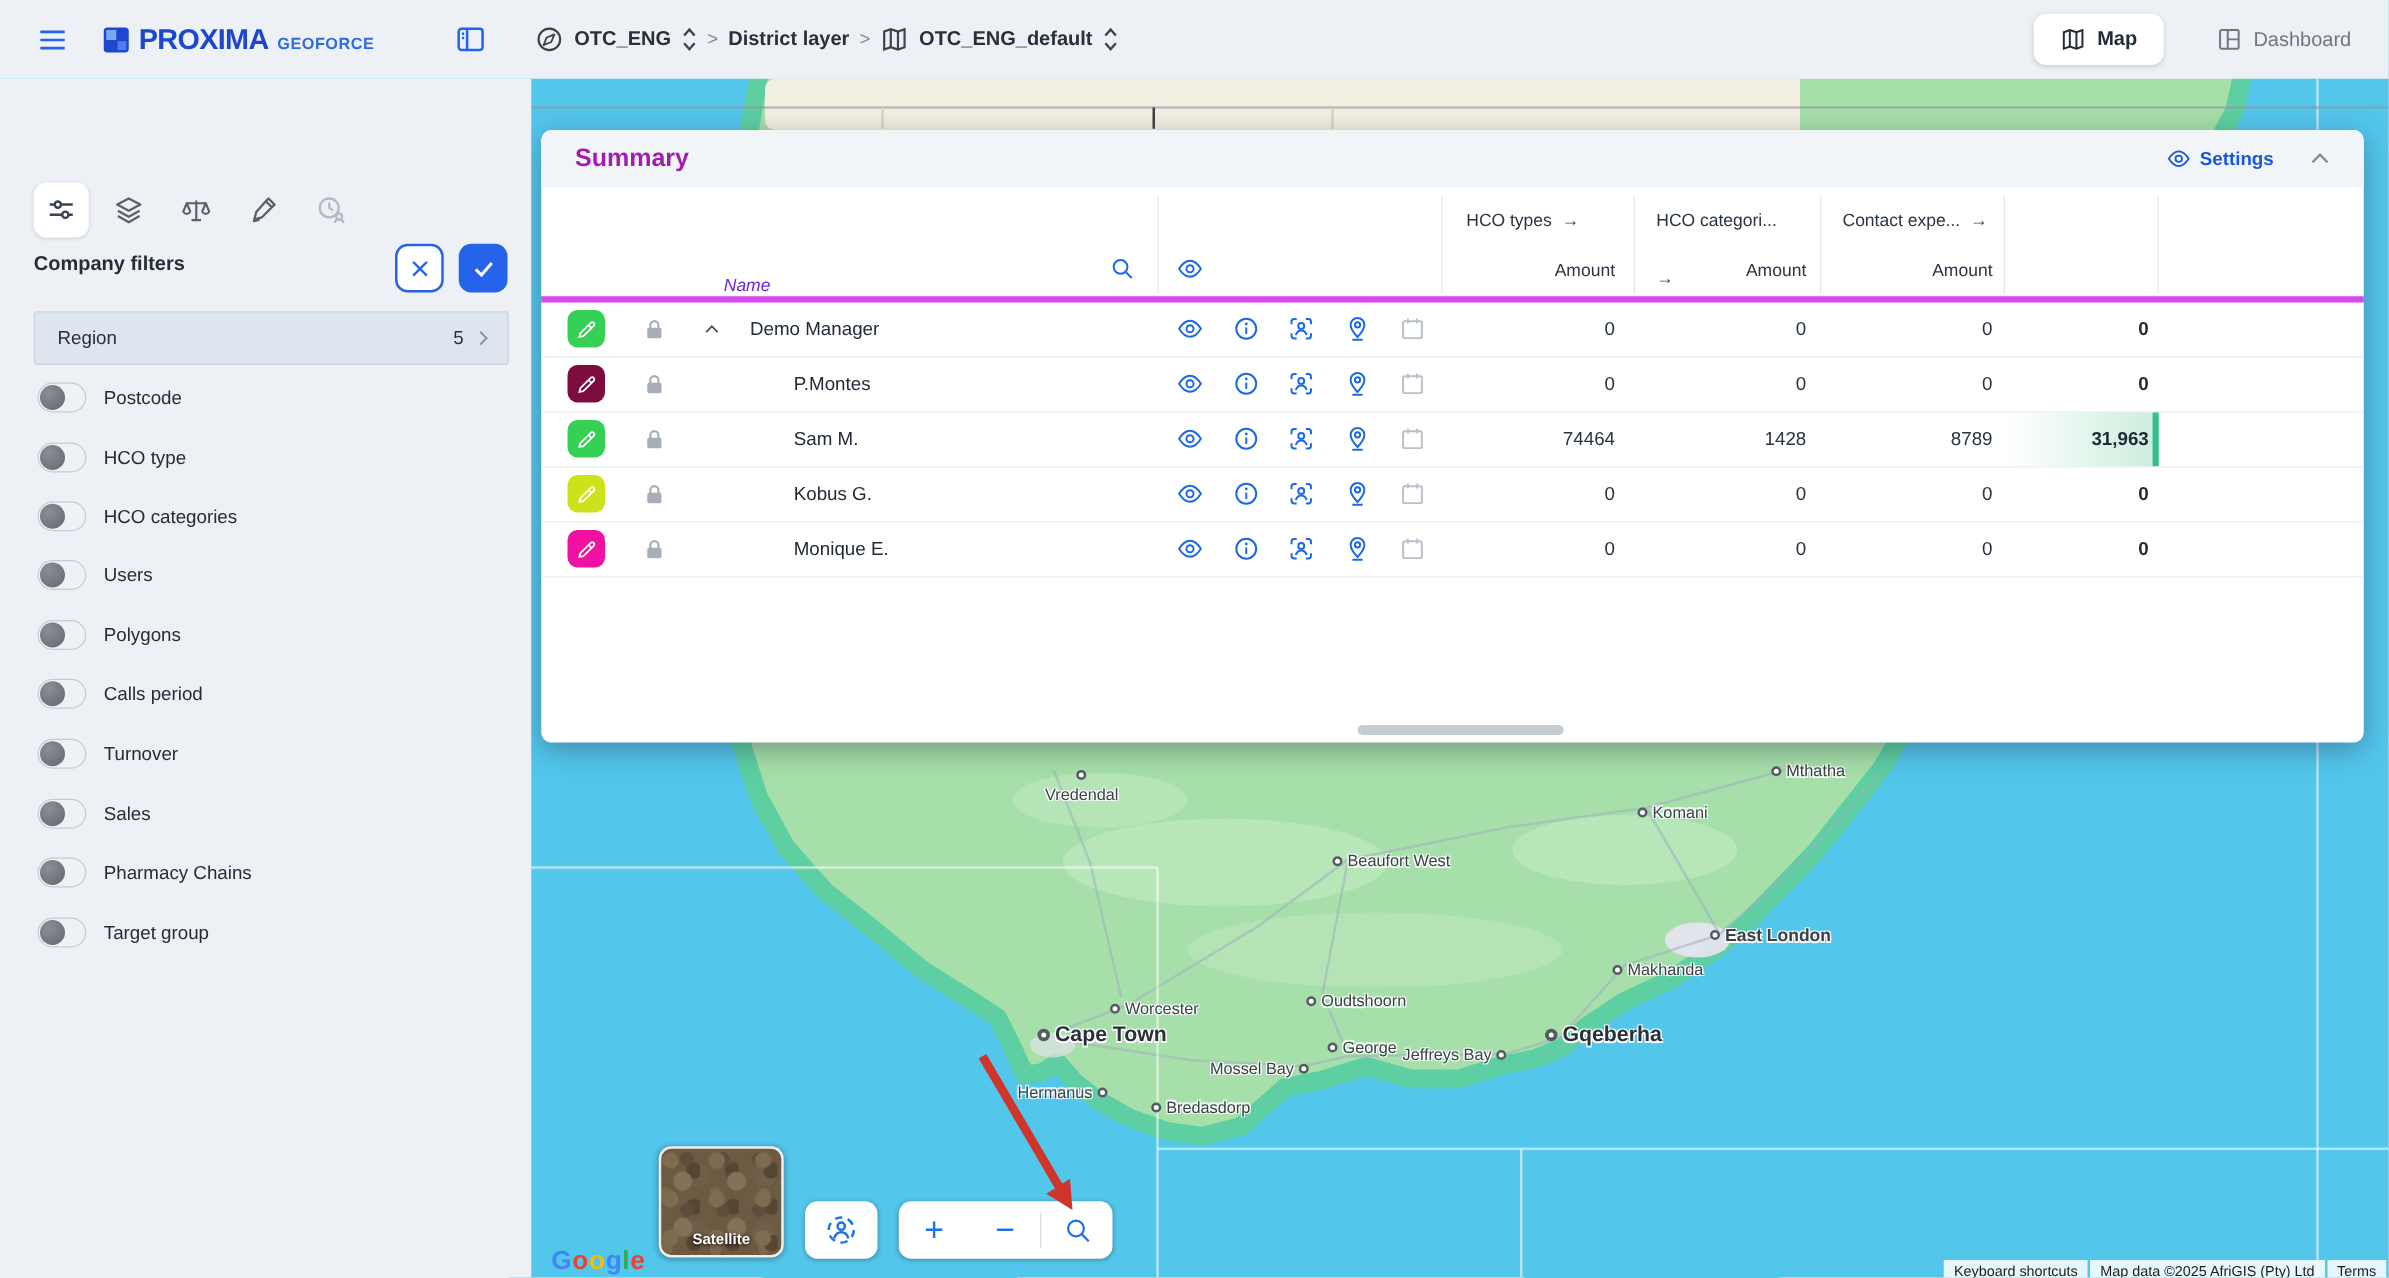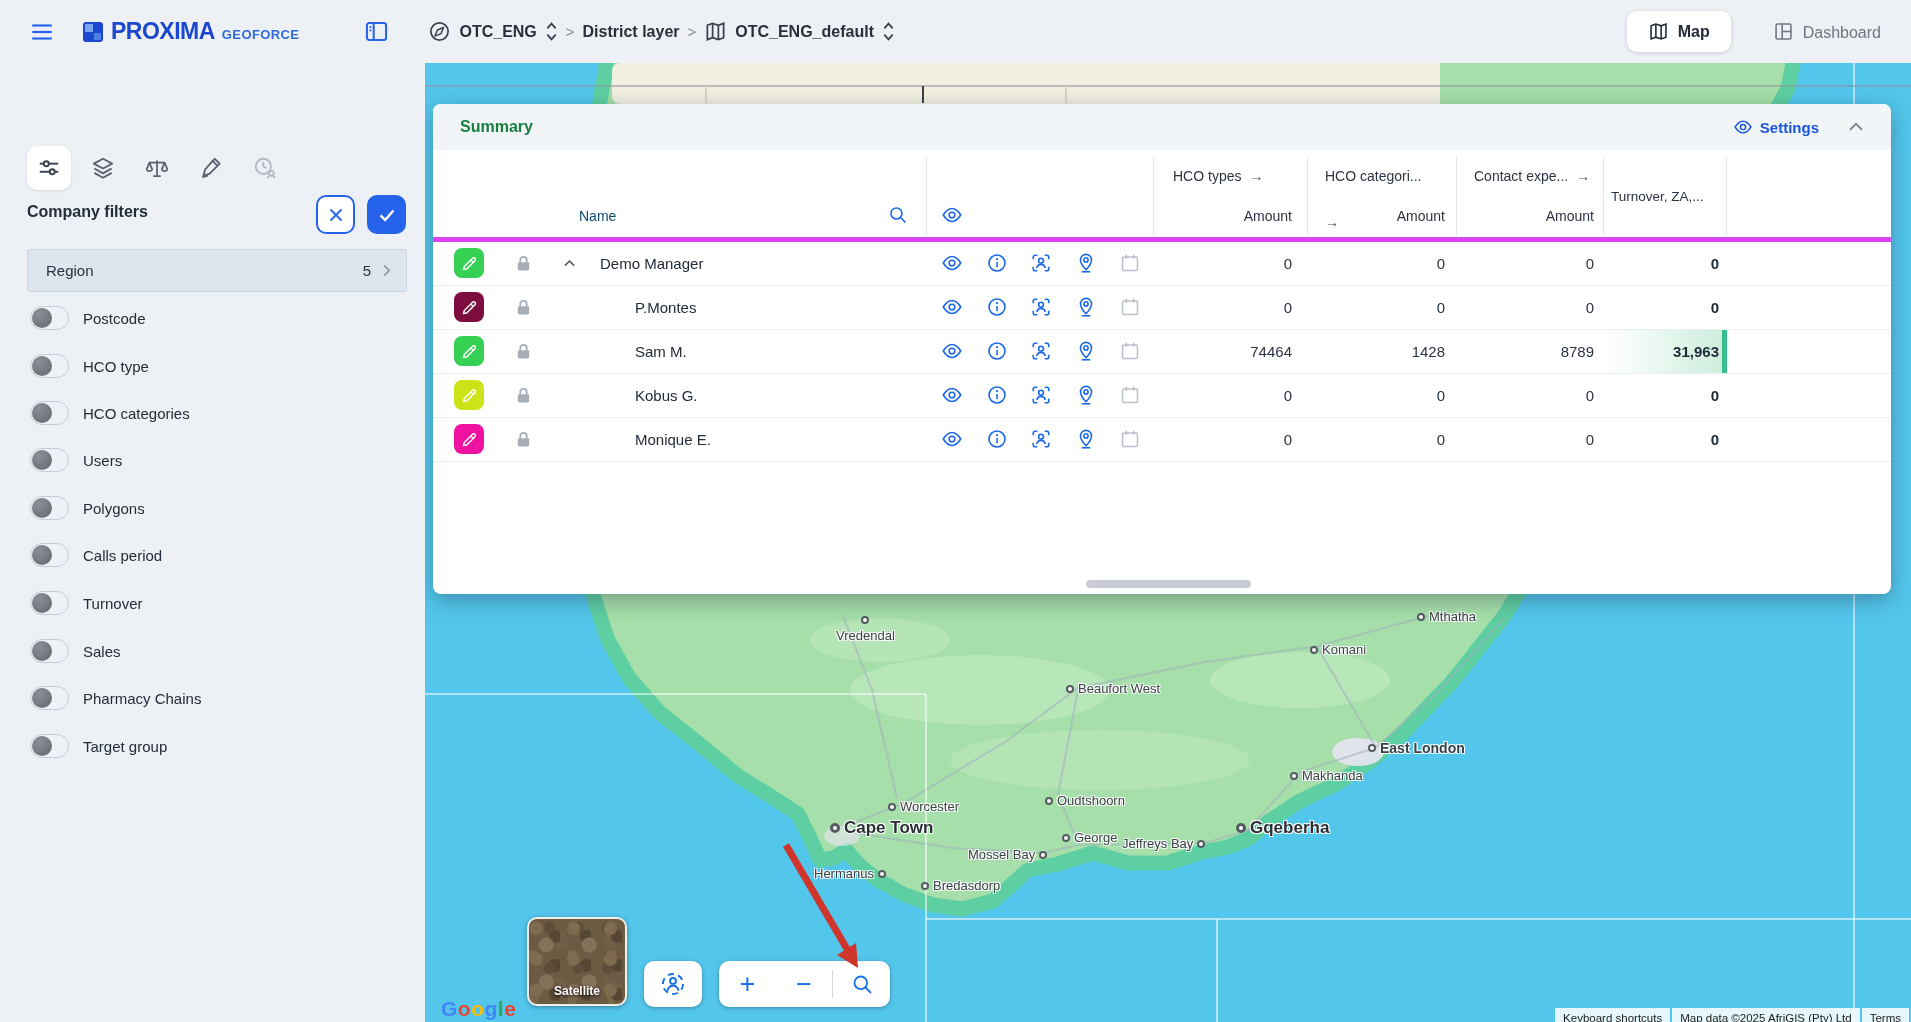--- a/index.html
+++ b/index.html
@@ -43,28 +43,28 @@
   .region{position:absolute;left:27px;top:186px;width:380px;height:43px;background:#dde5ee;border:1px solid #c9d3df;border-radius:3px;box-sizing:border-box;display:flex;align-items:center;padding:0 10px 0 18px;font-size:15px;color:#27303c;cursor:pointer;}
   .region-count{margin-left:auto;font-size:15px;color:#27303c;}
   .region-chev{color:#8a93a0;margin-left:6px;}
   .flt{position:absolute;left:30px;display:flex;align-items:center;gap:14px;}
   .tgl{width:39px;height:24px;border-radius:12px;background:#eef1f5;border:1px solid #c3ccd6;box-sizing:border-box;position:relative;cursor:pointer;flex:none;}
   .tgl .knob{position:absolute;left:1px;top:1px;width:20px;height:20px;border-radius:50%;background:radial-gradient(circle at 35% 30%,#8a8f96,#63676d);}
   .flt-label{font-size:15px;color:#232c38;}
   
   .panel{position:absolute;left:433px;top:104px;width:1458px;height:490px;background:#fff;border-radius:8px;box-shadow:0 6px 22px rgba(25,35,55,.35);z-index:20;}
   .panel-head{position:absolute;left:0;top:0;width:100%;height:46px;background:#f2f5f8;border-radius:8px 8px 0 0;}
-  .panel-title{position:absolute;left:27px;top:0;line-height:46px;font-size:16px;font-weight:600;color:#15803d;}
+  .panel-title{position:absolute;left:27px;top:0;line-height:46px;font-size:20px;font-weight:600;color:#a21caf;}
   .settings{position:absolute;right:72px;top:0;height:46px;display:flex;align-items:center;gap:7px;color:#1a56db;font-size:15px;font-weight:600;cursor:pointer;}
   .collapse{position:absolute;right:24px;top:12px;color:#7d8692;cursor:pointer;}
   .hsep{position:absolute;top:53px;height:78px;width:1px;background:#e0e6eb;}
   .ghead{position:absolute;top:53px;height:38px;line-height:38px;font-size:14px;color:#2b3442;display:flex;gap:8px;}
   .ghead .ar{color:#3f4a57;}
   .ahead{position:absolute;top:92px;height:40px;line-height:40px;font-size:14px;color:#2b3442;text-align:right;}
-  .nhead{position:absolute;left:146px;top:92px;height:40px;line-height:40px;font-size:14px;color:#0c4a6e;}
+  .nhead{position:absolute;left:146px;top:104px;height:40px;line-height:40px;font-size:14px;color:#6d28d9;font-style:italic;}
   .turn-head{position:absolute;left:1178px;top:53px;width:112px;height:78px;display:flex;align-items:center;font-size:13.5px;color:#2b3442;}
   .rows{position:absolute;left:0;top:133px;width:1458px;border-top:5px solid #d946ef;}
   .t-row{position:relative;width:1458px;height:43px;border-bottom:1px solid #eaeef2;}
   .badge{position:absolute;left:21px;top:6px;width:30px;height:30px;border-radius:8px;color:#fff;display:flex;align-items:center;justify-content:center;cursor:pointer;}
   .lock{position:absolute;left:80px;top:11px;color:#a7aeb7;cursor:pointer;}
   .rowchev{position:absolute;left:128px;top:13px;color:#49525e;cursor:pointer;}
   .rname{position:absolute;left:167px;top:0;line-height:43px;font-size:15px;color:#222b38;}
   .rname.child{left:202px;}
   .ric{position:absolute;top:10px;color:#1a67e8;cursor:pointer;}
   .ric.gray{color:#b9c0c9;}
@@ -361,21 +361,20 @@
         <span class="ar">→</span>
       </div>
     <div class="ghead" style="left:892px;flex-direction:column;">
         <span>HCO categori...</span>
         <span class="ar">→</span>
       </div>
     <div class="ghead" style="left:1041px;">
         <span>Contact expe...</span>
         <span class="ar">→</span>
       </div>
-    <div class="turn-head">Turnover, ZA,...</div>
 
     <div class="nhead">Name</div>
     <svg class="abs" style="left:454px;top:100px;color:#1a67e8;cursor:pointer;" width="21" height="21">
         <use href="#i-search"></use>
       </svg>
     <svg class="abs" style="left:508px;top:100px;color:#1a67e8;cursor:pointer;" width="22" height="22">
         <use href="#i-eye"></use>
       </svg>
     <div class="ahead v1">Amount</div>
     <div class="ahead v2">Amount</div>

